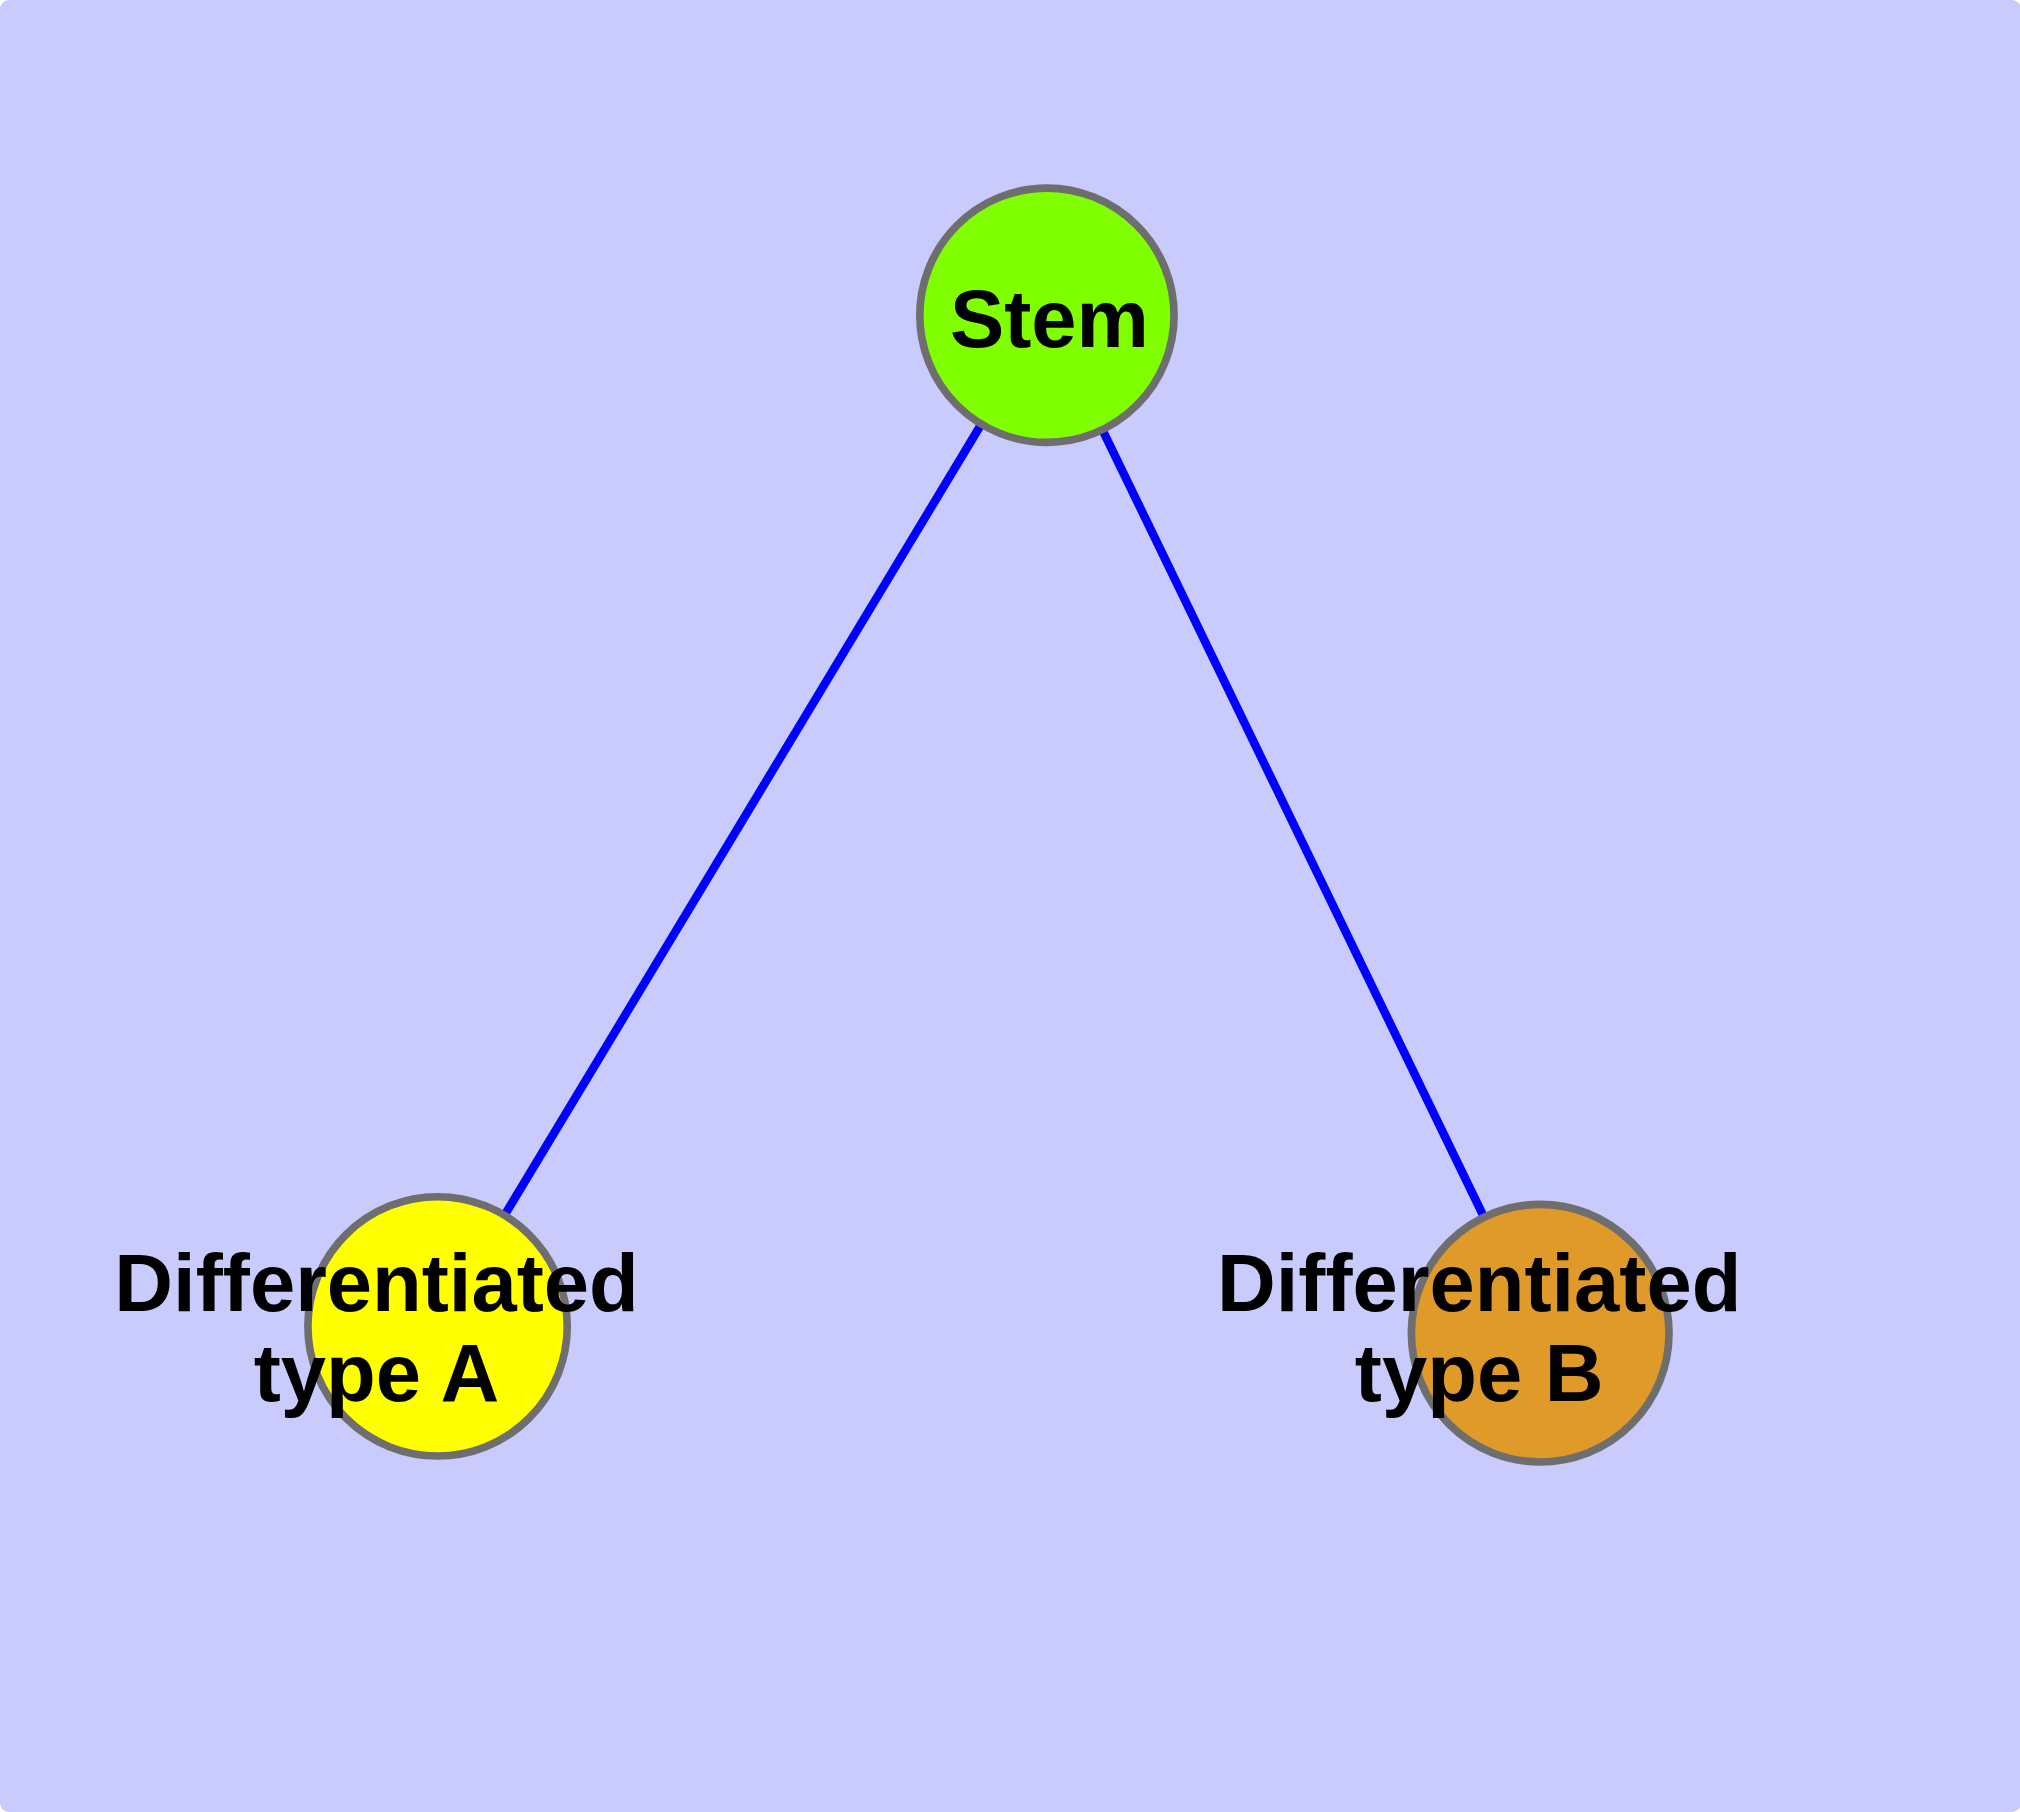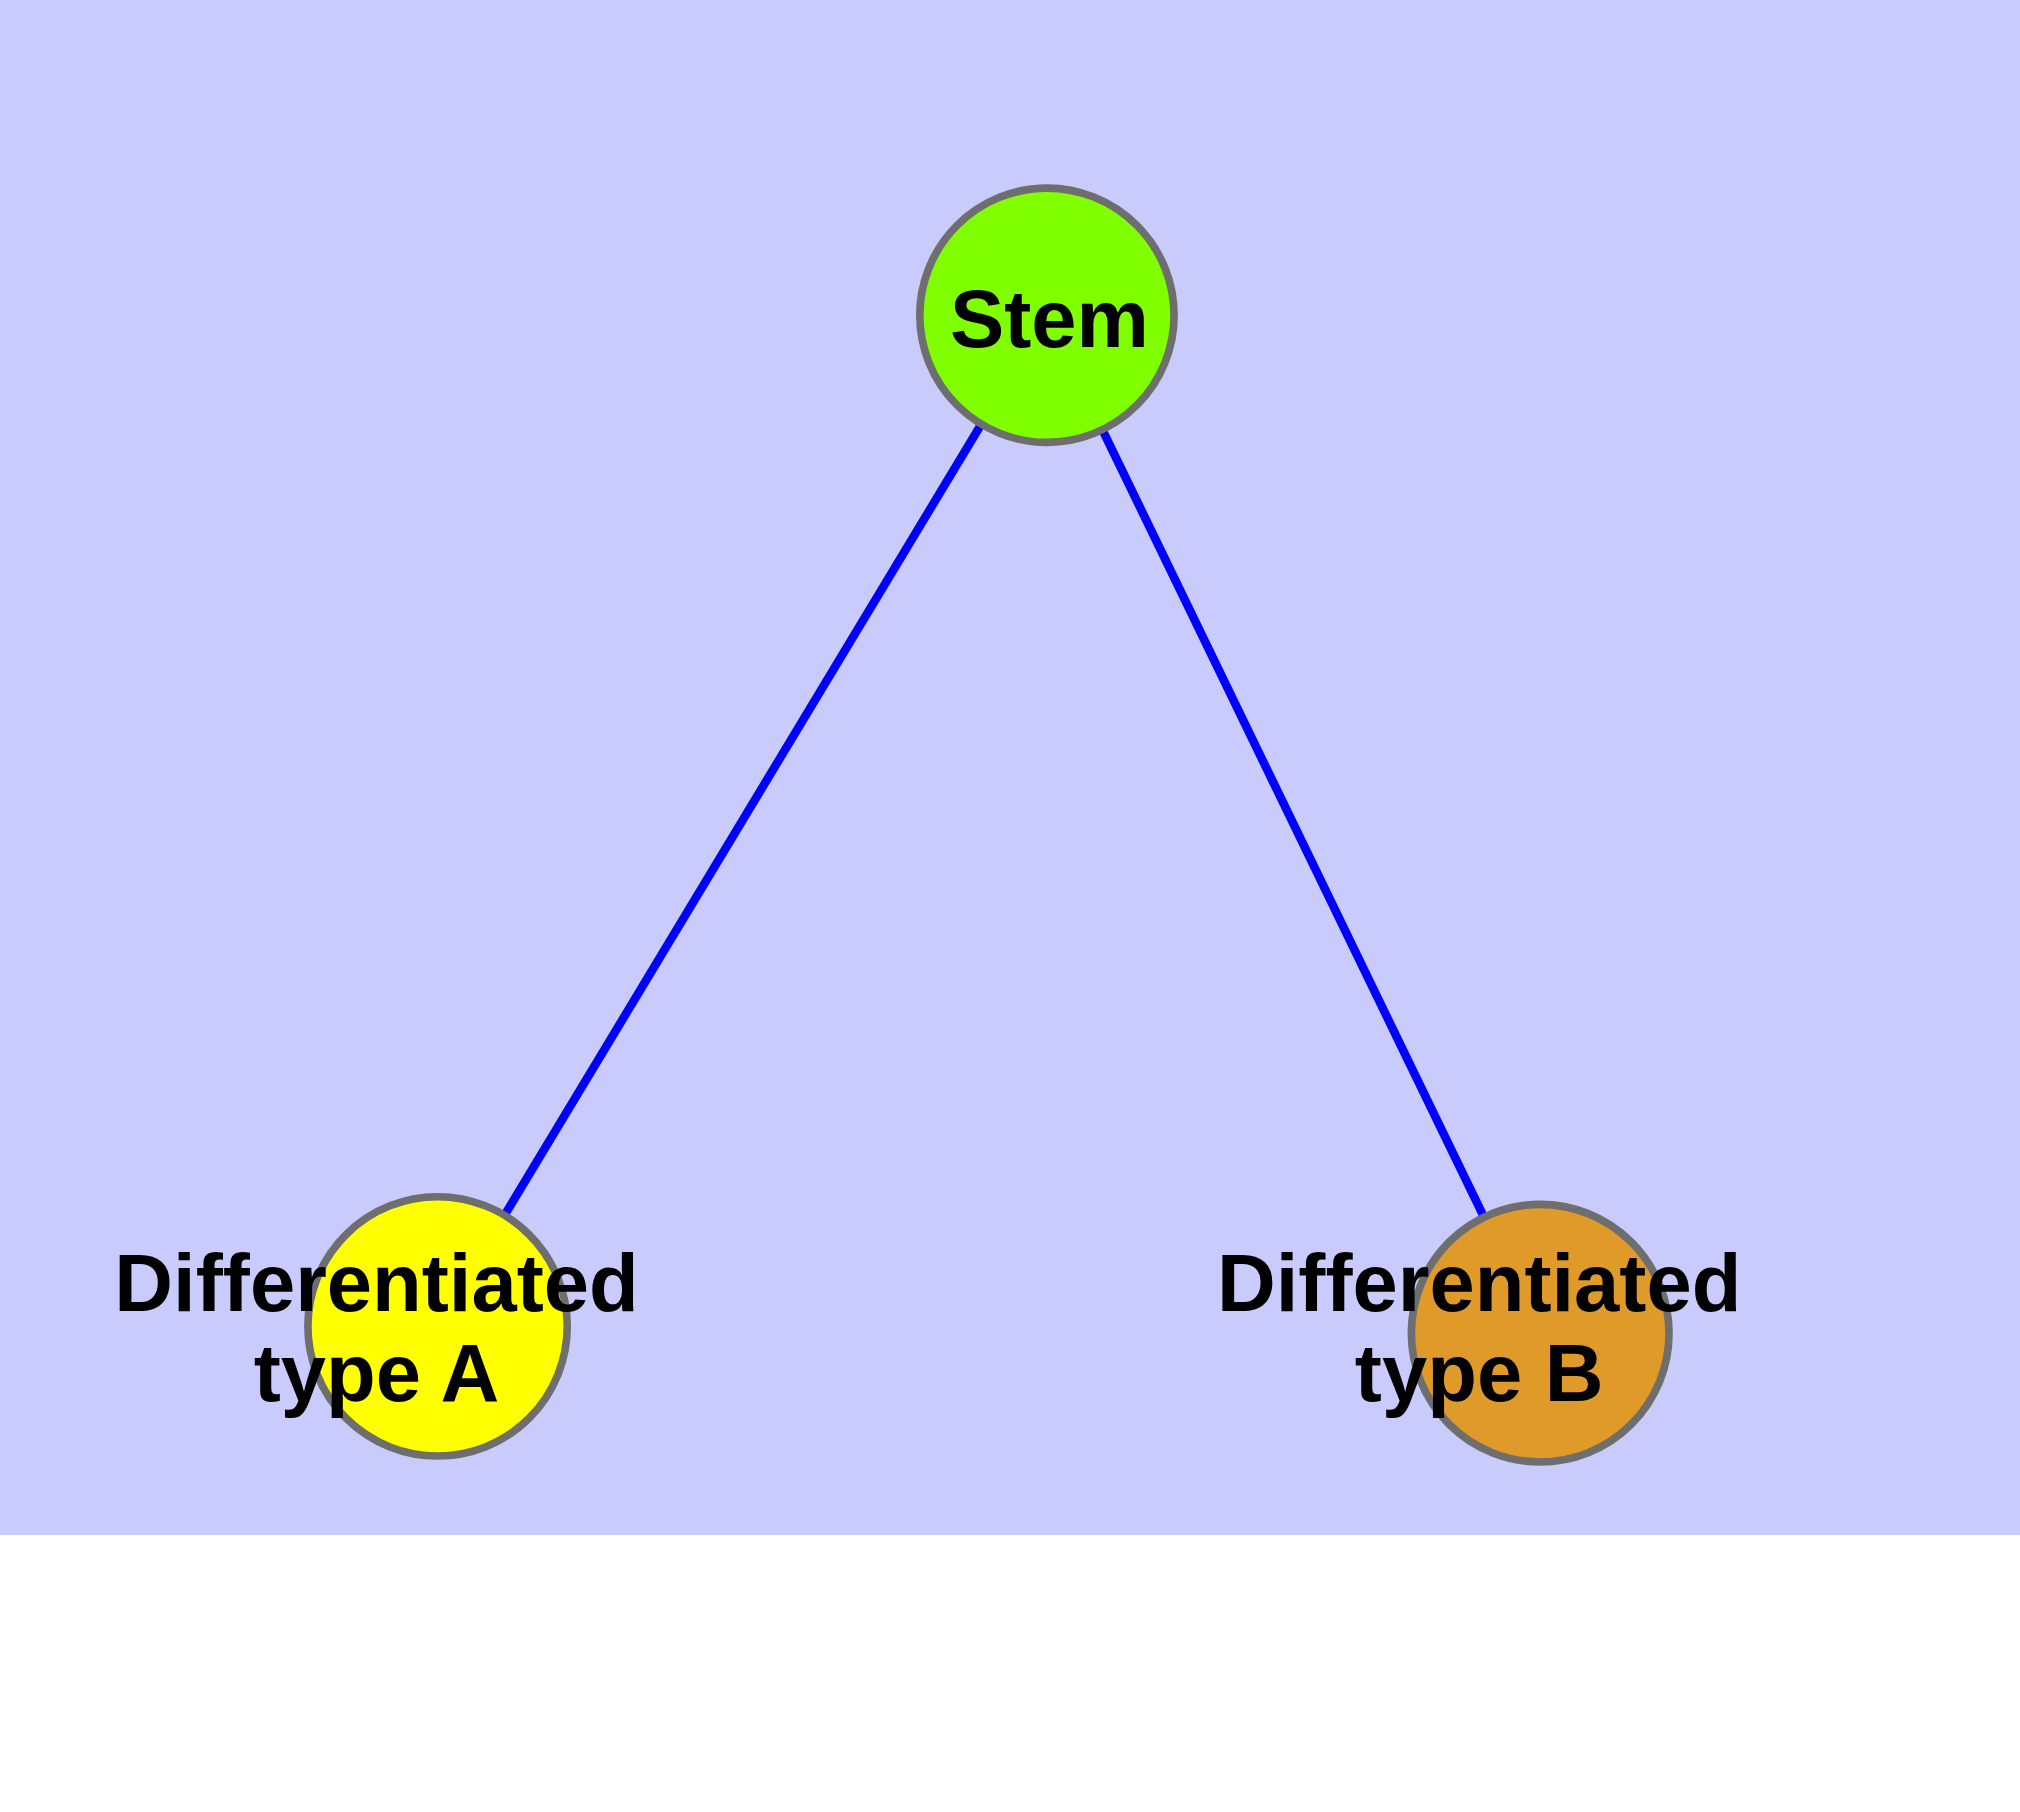--- a/index.html
+++ b/index.html
@@ -39,21 +39,21 @@
     font-weight: bold;
     fill: #000000;
     text-anchor: middle;
     dominant-baseline: auto;
     white-space: pre;
   }
 </style>
 </head>
 <body>
 
-<div id="canvas" style="width: 2021px; height: 1535px;">
+<div id="canvas" style="width: 2021px; height: 1812px; border-radius: 9px;">
 
   <div id="bg-rect" style="background: rgb(201, 203, 252);"></div>
 
   <svg id="graph-svg" viewBox="0 0 2384 2138" xmlns="http://www.w3.org/2000/svg" style="width: 2021px; height: 1812px;">
 
     <g id="edges-layer">
       <line class="edge-line" x1="1235" y1="372" x2="516" y2="1565" stroke="#0000ff" stroke-width="10"></line>
       <line class="edge-line" x1="1235" y1="372" x2="1817" y2="1573" stroke="#0000ff" stroke-width="10"></line>
     </g>
 

